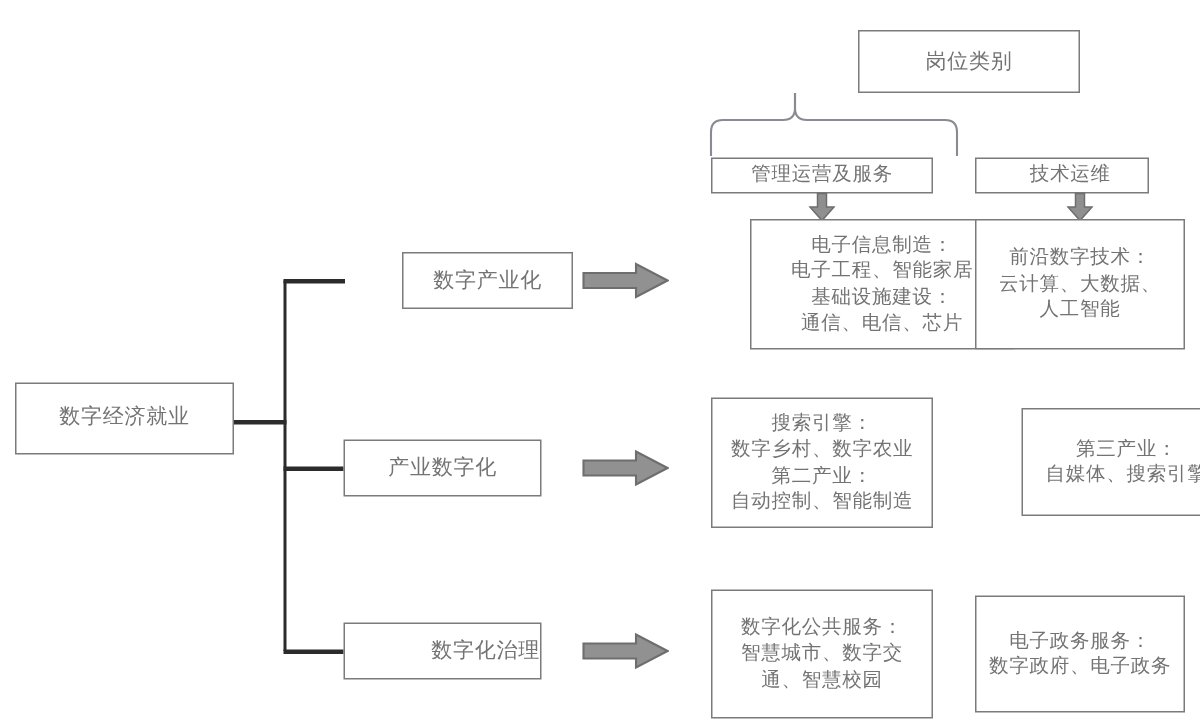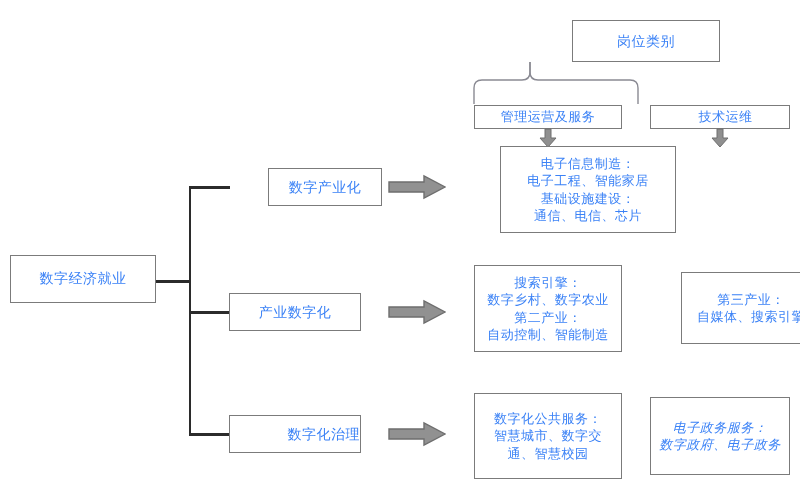--- a/index.html
+++ b/index.html
@@ -18,21 +18,21 @@
   .box{
     position:absolute;
     box-sizing:border-box;
     border:1px solid #7b7b7b;
     background:#ffffff;
     display:flex;
     flex-direction:column;
     align-items:center;
     justify-content:center;
     text-align:center;
-    color:#3b82f6;
+    color:#737373;
     letter-spacing:0.5px;
     line-height:1.34;
   }
   .box .ln{display:block;white-space:nowrap;}
 
   
   #root-box{
     left:10px; top:255px; width:146px; height:48px;
     font-size:14px;
     font-family:Liberation Serif, serif;
@@ -40,31 +40,31 @@
 
   
   .pillar{font-size:14px;}
   #pillar-1{left:229px; top:168px; width:114px; height:38px;margin-left:39px;}
   #pillar-2{left:229px; top:293px; width:132px; height:38px;}
   #pillar-3{left:229px; top:415px; width:132px; height:38px;align-items:flex-end;}
 
   
   #cat-root{left:572px; top:20px; width:148px; height:42px; font-size:14px;}
   #cat-left{left:474px; top:105px; width:148px; height:24px; font-size:13px;}
-  #cat-right{left:650px; top:105px; width:140px; height:24px; font-size:13px;padding-left:11px;}
+  #cat-right{left:650px; top:105px; width:116px; height:24px; font-size:13px;padding-left:11px;}
 
   
   .detail{font-size:13px;}
   #d-a1{left:500px; top:146px; width:176px; height:87px;}
   #d-a2{left:474px; top:265px; width:148px; height:87px;}
   #d-a3{left:474px; top:393px; width:148px; height:86px;}
   
   #d-b1{left:650px; top:146px; width:140px; height:87px;}
   #d-b2{left:650px; top:272px; width:140px; height:72px;margin-left:31px;}
-  #d-b3{left:650px; top:397px; width:140px; height:78px;font-style:italic;}
+  #d-b3{left:650px; top:397px; width:140px; height:78px;}
 
   
   .lineH,.lineV{position:absolute;background:#2b2b2b;}
 
   
   #trunk{left:189px; top:187px; width:2px; height:247px;}
   #stub-root{left:156px; top:280px; width:35px; height:3px;}
   #stub-1{left:189px; top:186px; width:41px; height:3px;}
   #stub-2{left:189px; top:311px; width:41px; height:3px;}
   #stub-3{left:189px; top:433px; width:41px; height:3px;}
@@ -152,20 +152,25 @@
     <span class="ln">数字乡村、数字农业</span>
     <span class="ln">第二产业：</span>
     <span class="ln">自动控制、智能制造</span>
   </div>
   <div class="box detail" id="d-a3">
     <span class="ln">数字化公共服务：</span>
     <span class="ln">智慧城市、数字交</span>
     <span class="ln">通、智慧校园</span>
   </div>
 
+  <div class="box detail" id="d-b1">
+    <span class="ln">前沿数字技术：</span>
+    <span class="ln">云计算、大数据、</span>
+    <span class="ln">人工智能</span>
+  </div>
   <div class="box detail" id="d-b2">
     <span class="ln">第三产业：</span>
     <span class="ln">自媒体、搜索引擎</span>
   </div>
   <div class="box detail" id="d-b3">
     <span class="ln">电子政务服务：</span>
     <span class="ln">数字政府、电子政务</span>
   </div>
 
 </div>

